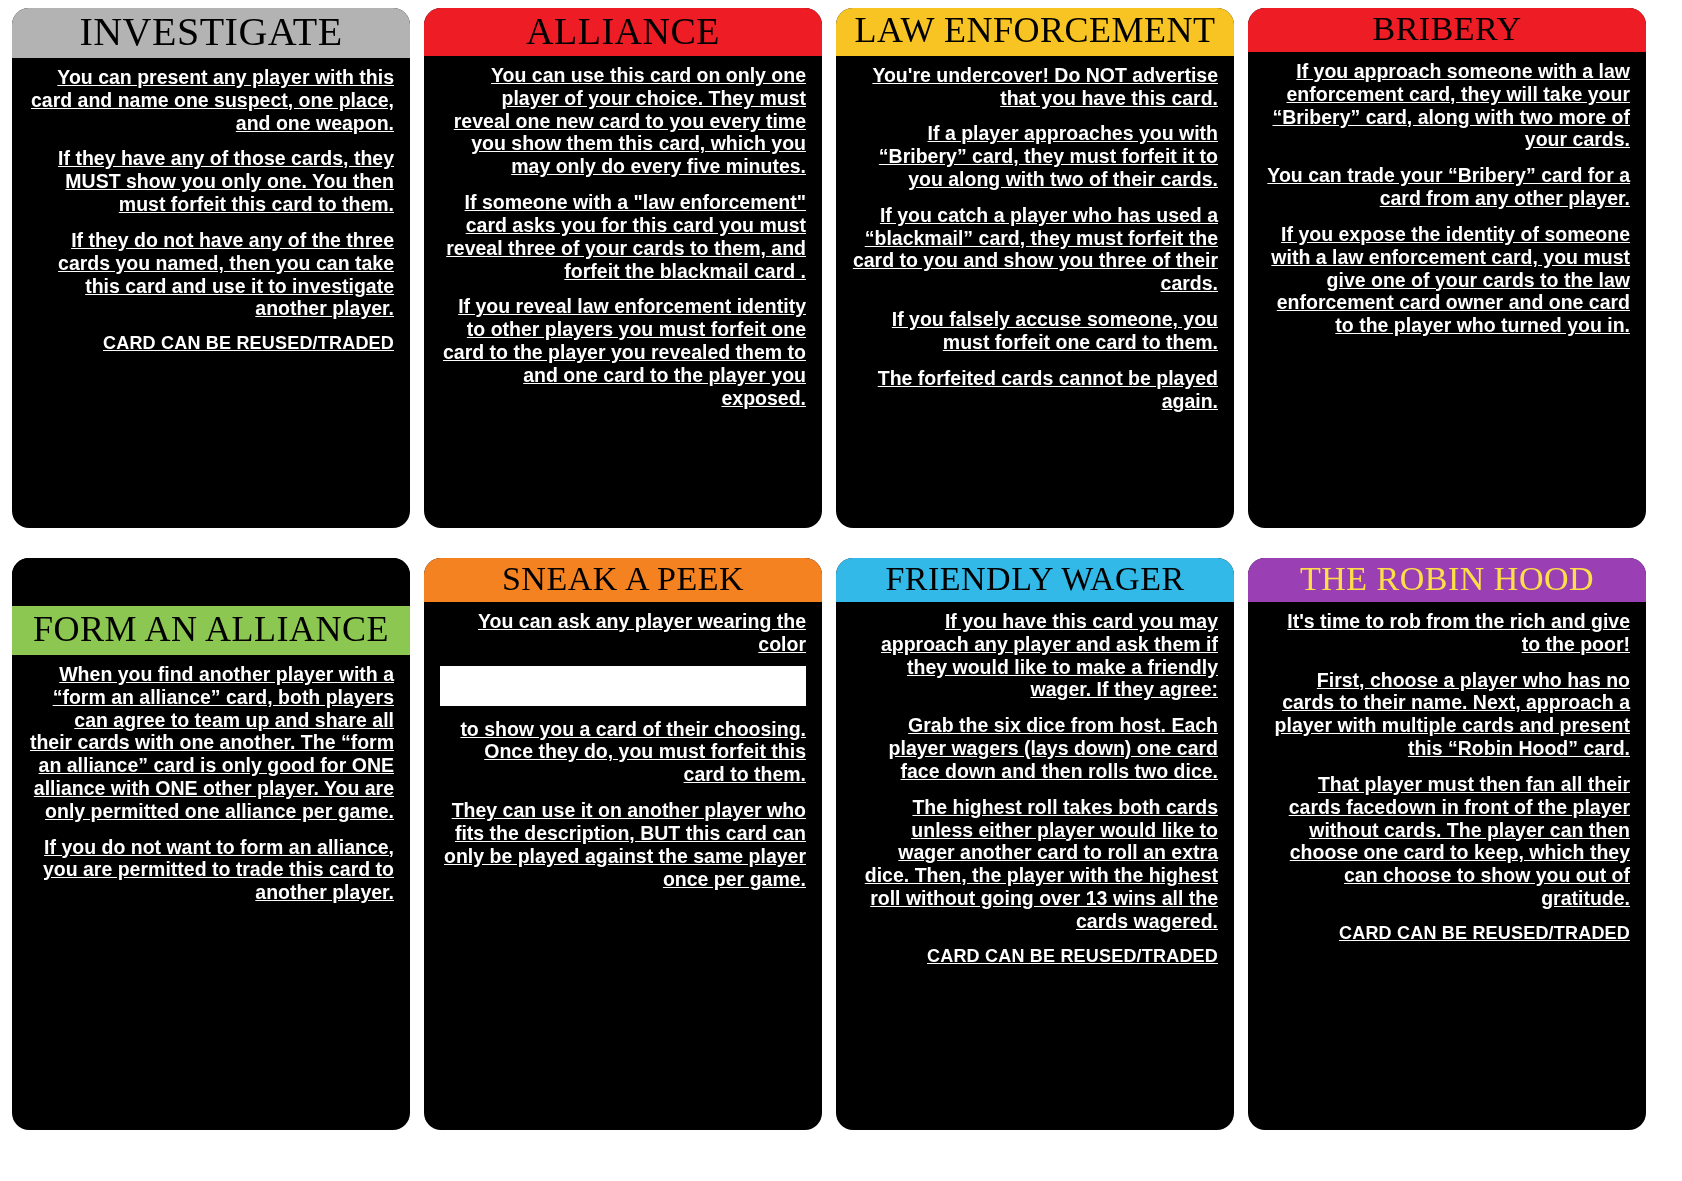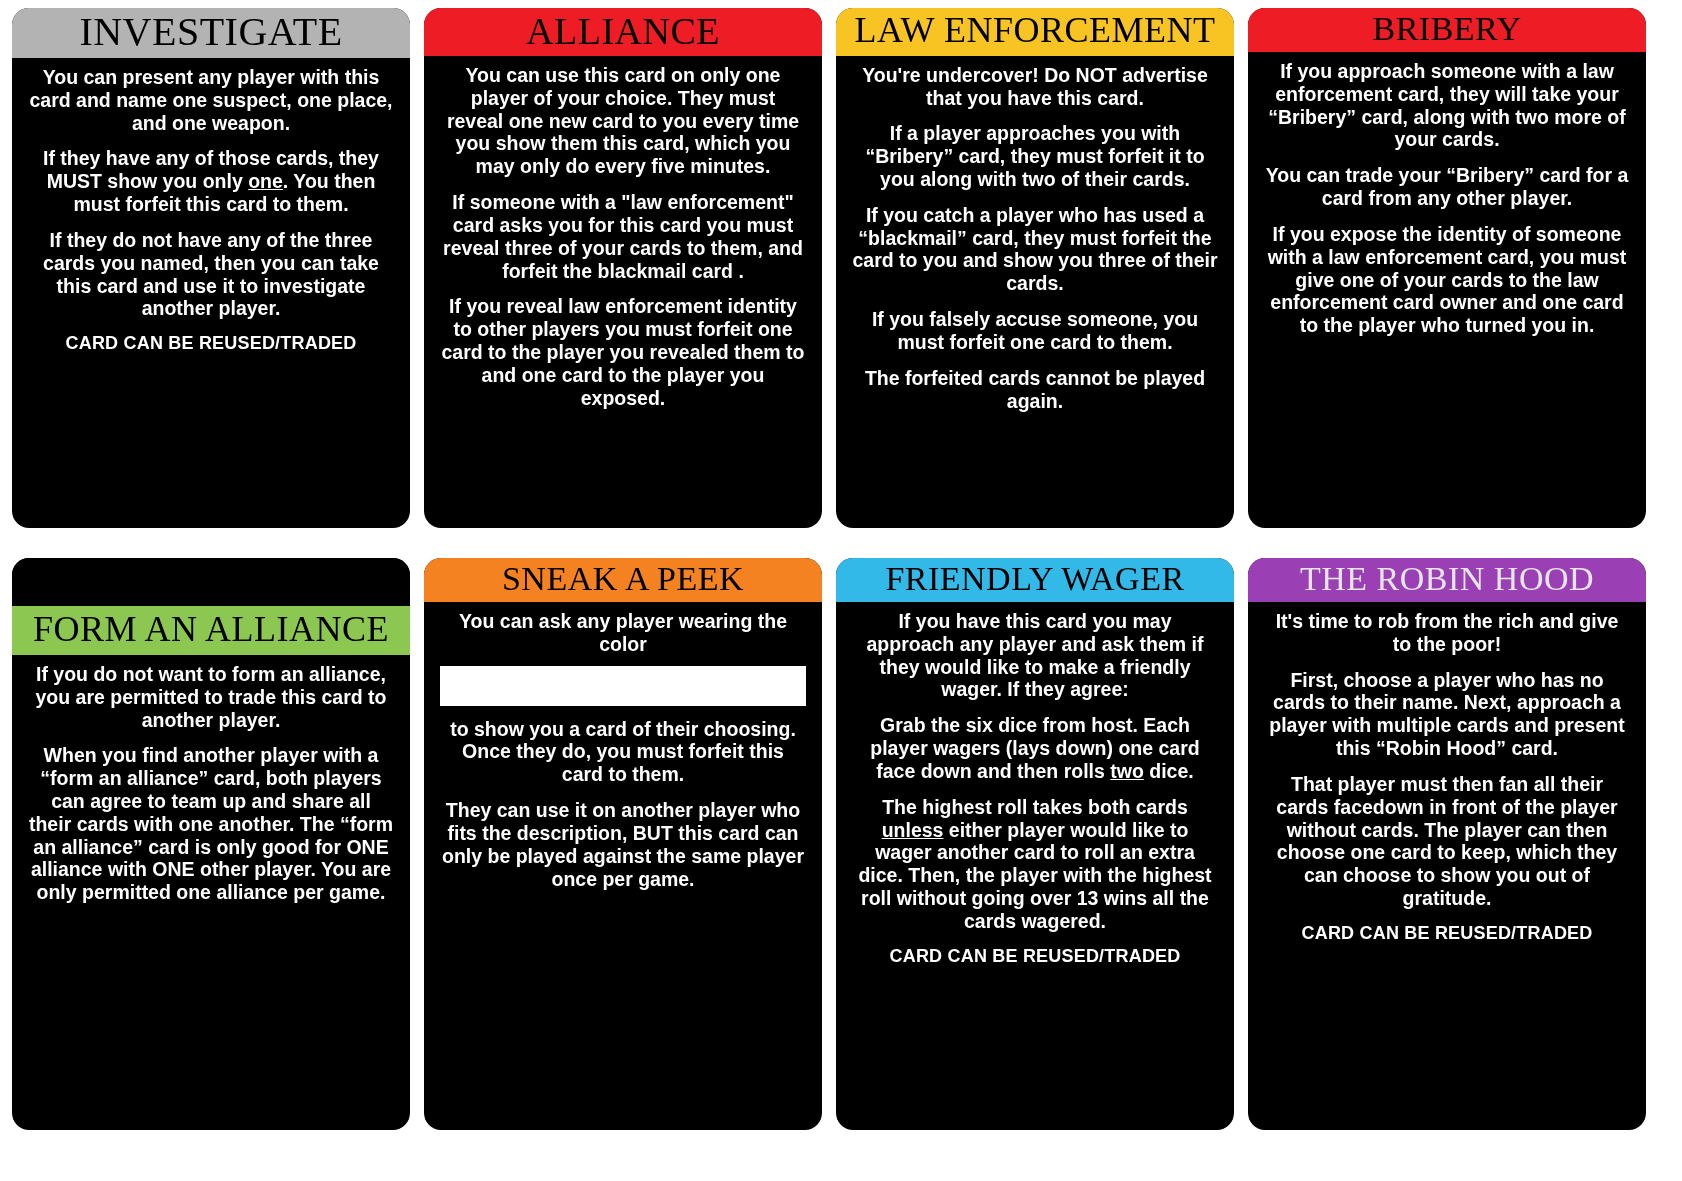--- a/index.html
+++ b/index.html
@@ -47,21 +47,21 @@
   .banner {
     width: 100%;
     box-sizing: border-box;
     text-align: center;
     font-family: "Liberation Sans", sans-serif;
     letter-spacing: 0.5px;
     padding: 4px 6px 6px 6px;
     line-height: 1.0;
   }
   .banner.dark-text { color: #000000; }
-  .banner.light-text { color: #e5e5e5; }
+  .banner.light-text { color: #fde047; }
 
   .title-investigate {
     font-size: 40px;
     font-weight: 400;
     font-family: "Liberation Serif", serif;
   }
   .title-blackmail {
     font-size: 38px;
     font-weight: 400;
     font-family: "Liberation Serif", serif;
@@ -96,24 +96,25 @@
   .title-robin {
     font-size: 34px;
     font-weight: 400;
     font-family: "Liberation Serif", serif;
   }
 
   .body {
     flex: 1;
     padding: 8px 16px 10px 16px;
     box-sizing: border-box;
-    text-align: center;
+    text-align: right;
     font-size: 19.5px;
     font-weight: bold;
     line-height: 1.17;
+    text-decoration: underline;
   }
   .body p {
     margin: 0 0 13px 0;
   }
   .body p:last-child { margin-bottom: 0; }
   .body .tight { margin-bottom: 10px; }
   .reuse {
     font-size: 18px;
     font-weight: bold;
     letter-spacing: 0.2px;
@@ -181,22 +182,22 @@
     </div>
 
   </div>
 
   <div class="row row-2">
 
     <div class="card r2 card-alliance">
       <div class="top-gap"></div>
       <div class="banner title-alliance dark-text" style="background:#8cc751;">FORM AN ALLIANCE</div>
       <div class="body">
+        <p>When you find another player with a “form an alliance” card, both players can agree to team up and share all their cards with one another. The “form an alliance” card is only good for ONE alliance with ONE other player.   You are only permitted one alliance per game.</p>
         <p>If you do not want to form an alliance, you are permitted to trade this card to another player.</p>
-        <p>When you find another player with a “form an alliance” card, both players can agree to team up and share all their cards with one another. The “form an alliance” card is only good for ONE alliance with ONE other player.   You are only permitted one alliance per game.</p>
       </div>
     </div>
 
     <div class="card r2">
       <div class="banner title-sneak dark-text" style="background:#f58220;">SNEAK A PEEK</div>
       <div class="body">
         <p class="tight">You can ask any player wearing the color</p>
         <div class="blank-line"></div>
         <p>to show you a card of their choosing.  Once they do, you must forfeit this card to them.</p>
         <p>They can use it on another player who fits the description, BUT this card can only be played against the same player once per game.</p>

